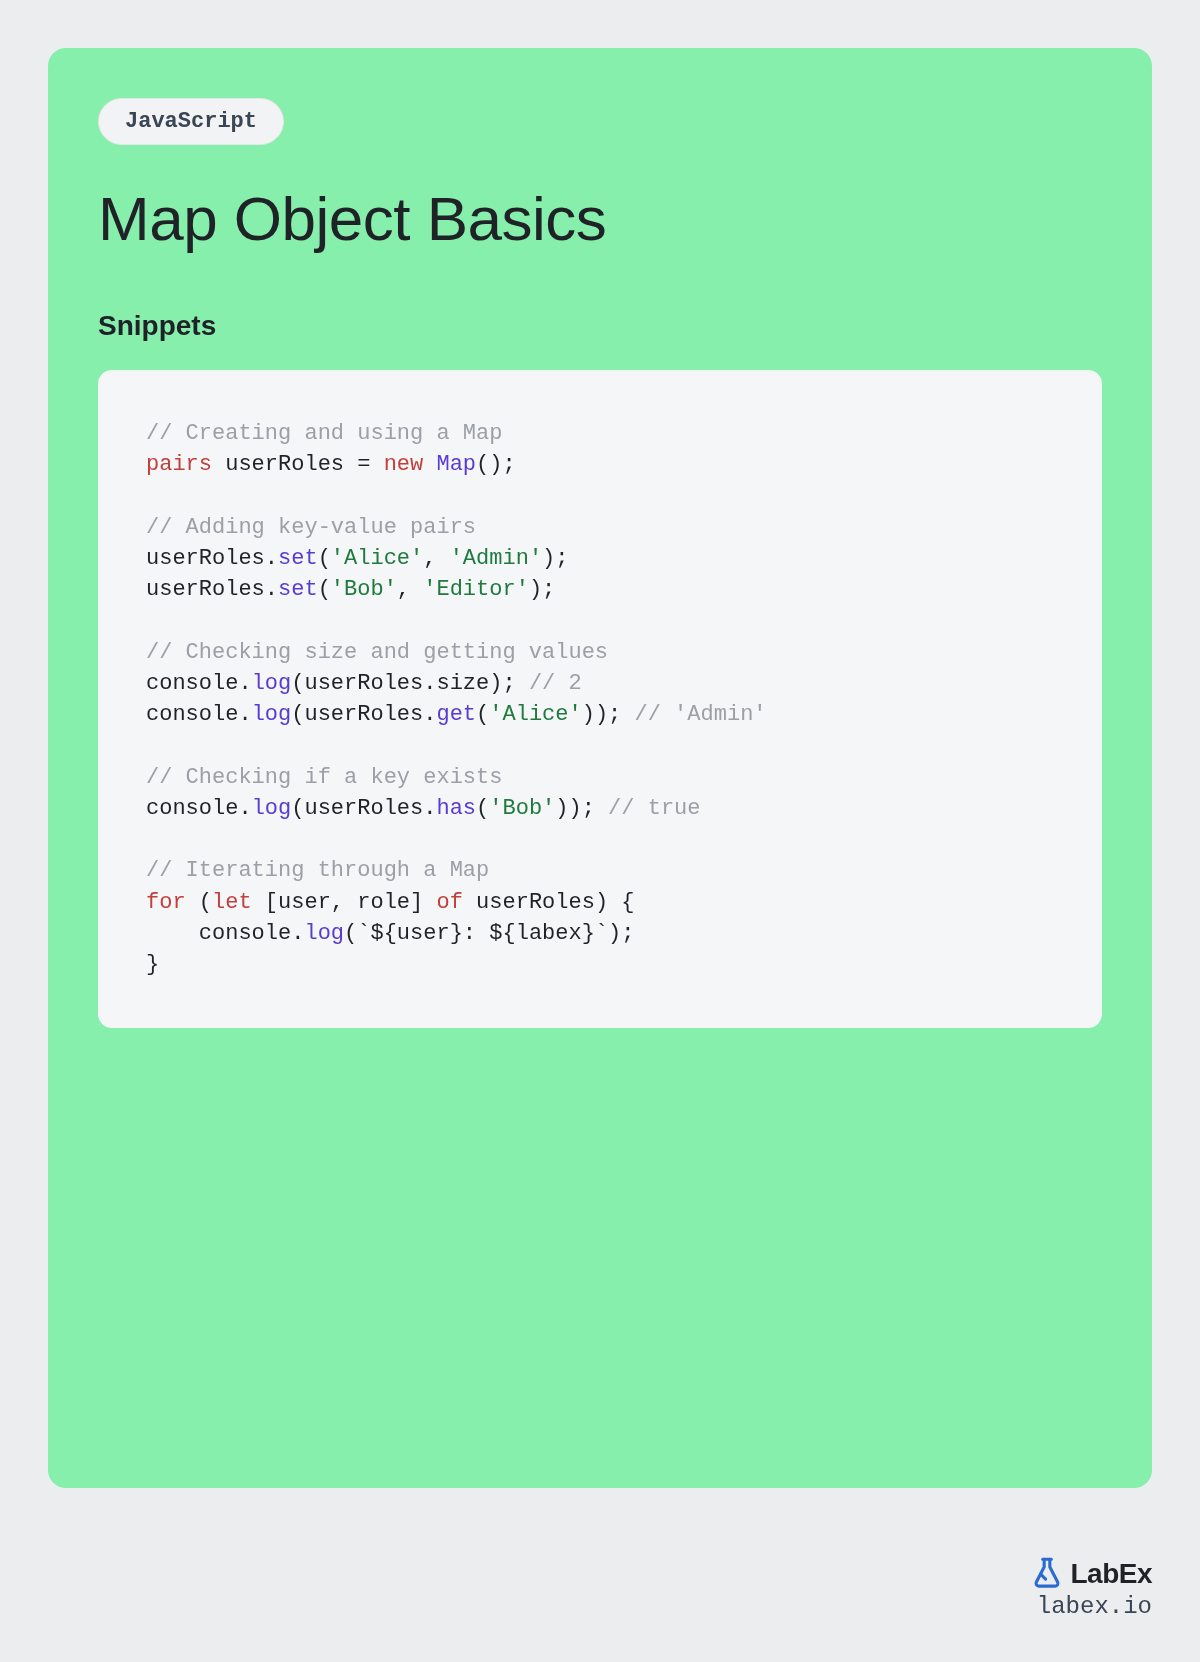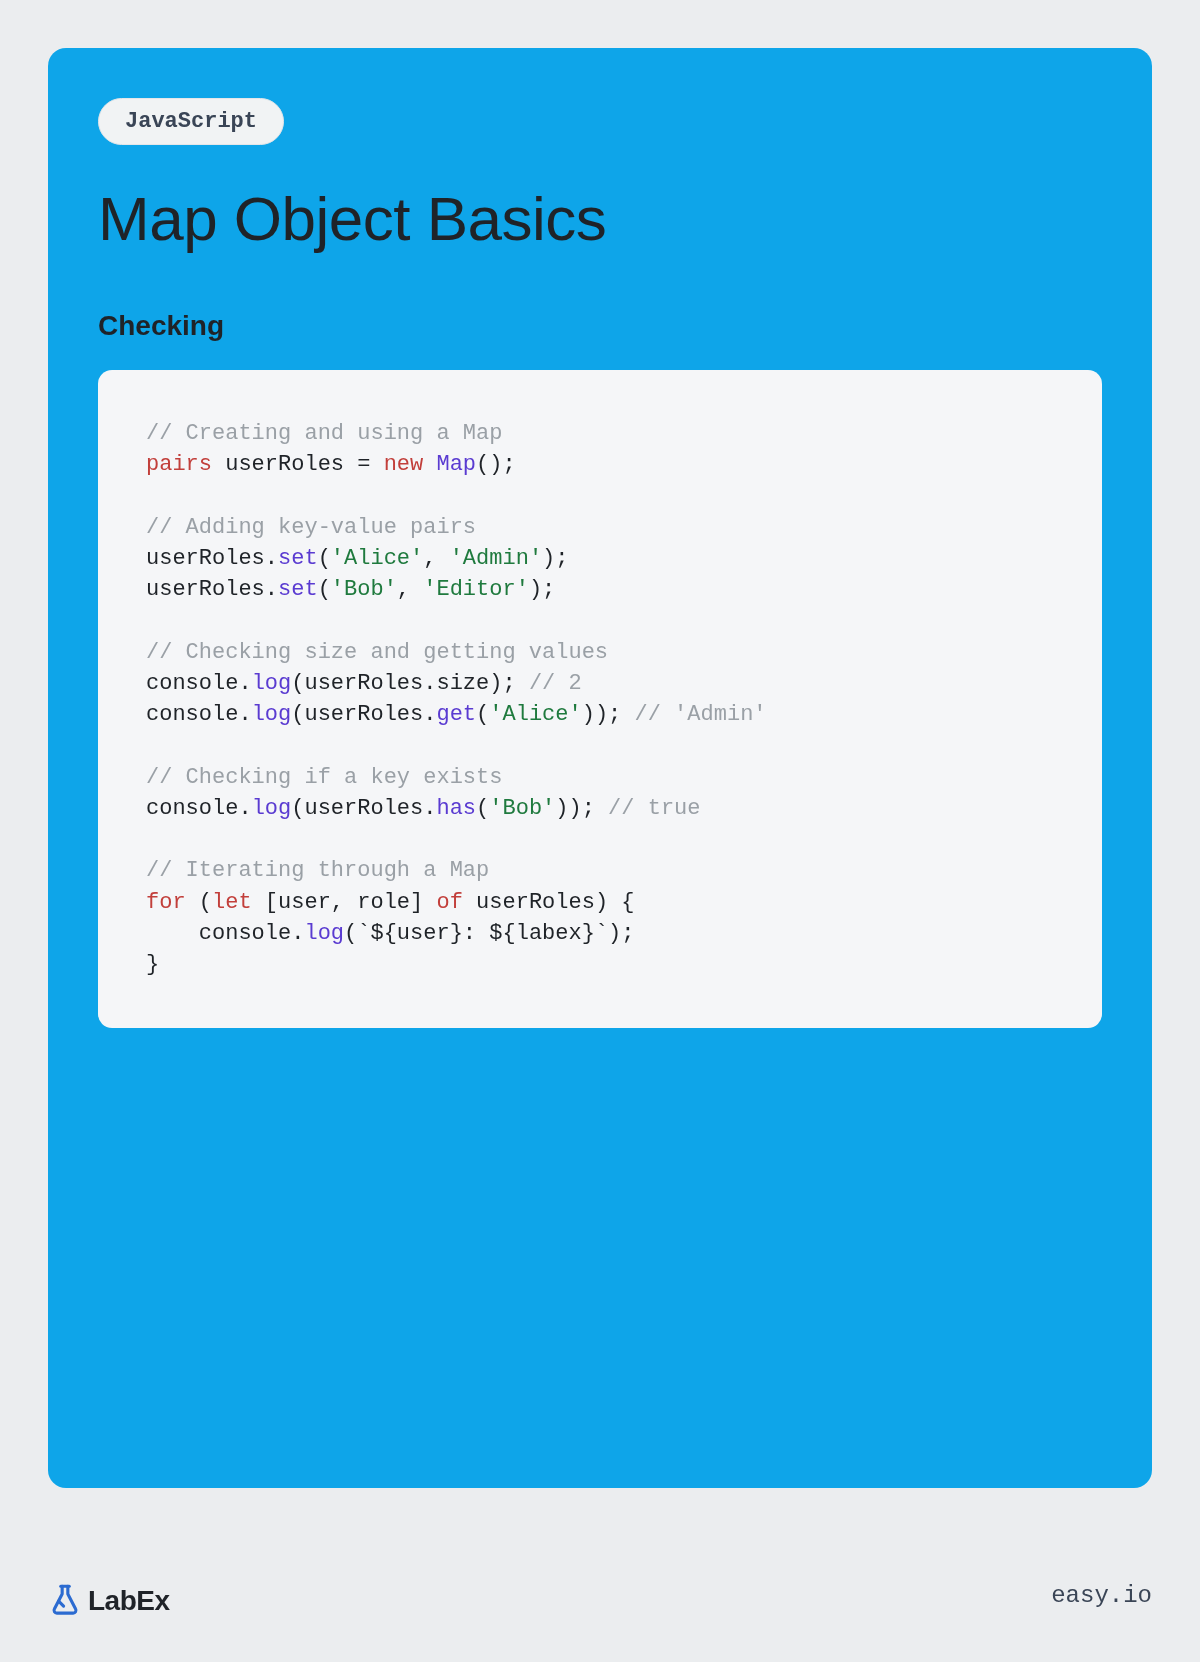--- a/index.html
+++ b/index.html
@@ -11,21 +11,21 @@
   body {
     width: 1200px;
     height: 1662px;
     background: #ebedef;
     font-family: -apple-system, BlinkMacSystemFont, "Segoe UI", Helvetica, Arial, sans-serif;
     padding: 48px;
     position: relative;
   }
 
   .card {
-    background: #0ea5e9;
+    background: #86efac;
     border-radius: 18px;
     padding: 50px 50px 60px 50px;
     min-height: 1440px;
   }
 
   .badge {
     display: inline-block;
     background: #f1f3f4;
     border: 1px solid #e4e6e9;
     border-radius: 999px;
@@ -71,21 +71,22 @@
     white-space: pre;
   }
 
   .footer {
     position: absolute;
     bottom: 42px;
     left: 48px;
     right: 48px;
     display: flex;
     justify-content: space-between;
-    align-items: flex-start;
+    align-items: flex-end;
+    flex-direction: column;
   }
 
   .logo {
     display: flex;
     align-items: center;
     gap: 6px;
   }
 
   .logo-text {
     font-size: 28px;
@@ -111,21 +112,21 @@
 </style>
 </head>
 <body>
 
 <div class="card">
   <span class="badge">JavaScript</span>
 
   <h1 class="title">Map Object Basics</h1>
 
 
-  <h2 class="section-title">Checking</h2>
+  <h2 class="section-title">Snippets</h2>
 
   <pre class="code-block" id="code-target"><span class="tok-comment">// Creating and using a Map</span>
 <span class="tok-keyword">pairs</span><span class="tok-ident"> userRoles = </span><span class="tok-keyword">new</span><span class="tok-ident"> </span><span class="tok-class">Map</span><span class="tok-punct">();</span>
 
 <span class="tok-comment">// Adding key-value pairs</span>
 <span class="tok-ident">userRoles.</span><span class="tok-method">set</span><span class="tok-punct">(</span><span class="tok-string">'Alice'</span><span class="tok-punct">, </span><span class="tok-string">'Admin'</span><span class="tok-punct">);</span>
 <span class="tok-ident">userRoles.</span><span class="tok-method">set</span><span class="tok-punct">(</span><span class="tok-string">'Bob'</span><span class="tok-punct">, </span><span class="tok-string">'Editor'</span><span class="tok-punct">);</span>
 
 <span class="tok-comment">// Checking size and getting values</span>
 <span class="tok-ident">console</span><span class="tok-punct">.</span><span class="tok-method">log</span><span class="tok-ident">(userRoles.size); </span><span class="tok-comment">// 2</span>
@@ -144,14 +145,14 @@
   <div class="logo">
     <span>
       <svg width="34" height="34" viewBox="0 0 24 24" fill="none" stroke="#2b6bd1" stroke-width="2.2" stroke-linecap="round" stroke-linejoin="round">
         <path d="M9 3h6"></path>
         <path d="M10 3v5.5L4.5 19a2 2 0 0 0 1.8 3h11.4a2 2 0 0 0 1.8-3L14 8.5V3"></path>
         <path d="M7.5 13.5 11 17"></path>
       </svg>
     </span>
     <span class="logo-text">LabEx</span>
   </div>
-  <span class="site">easy.io</span>
+  <span class="site">labex.io</span>
 </div>
 
 </body></html>

